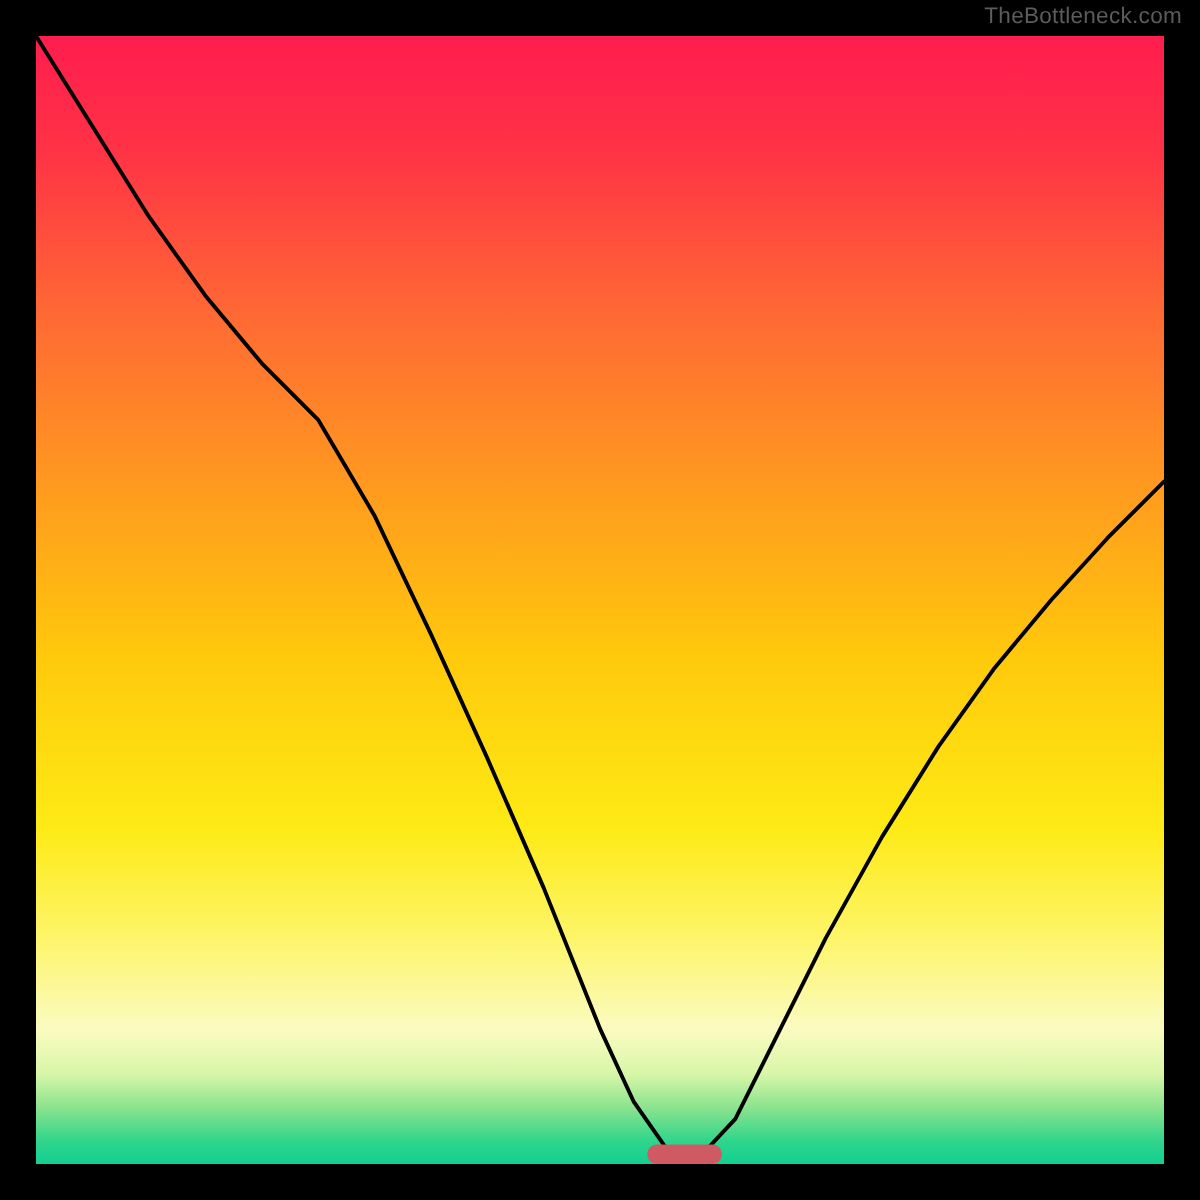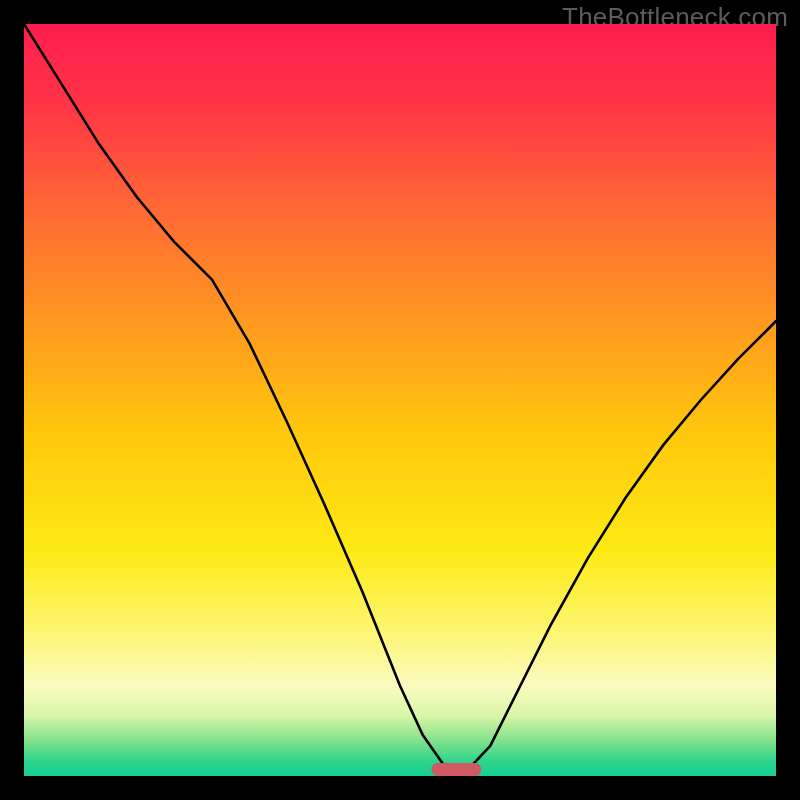--- a/index.html
+++ b/index.html
@@ -26,21 +26,21 @@
   .plot-area svg {
     display: block;
     width: 752px;
     height: 752px;
   }
   .watermark {
     position: absolute;
     top: 2px;
     right: 12px;
     color: #5c5c5c;
-    font-size: 26px;
+    font-size: 15px;
     letter-spacing: 0.2px;
     font-weight: 400;
     user-select: none;
   }
 </style>
 </head>
 <body>
 
 <div class="wrap">
 

